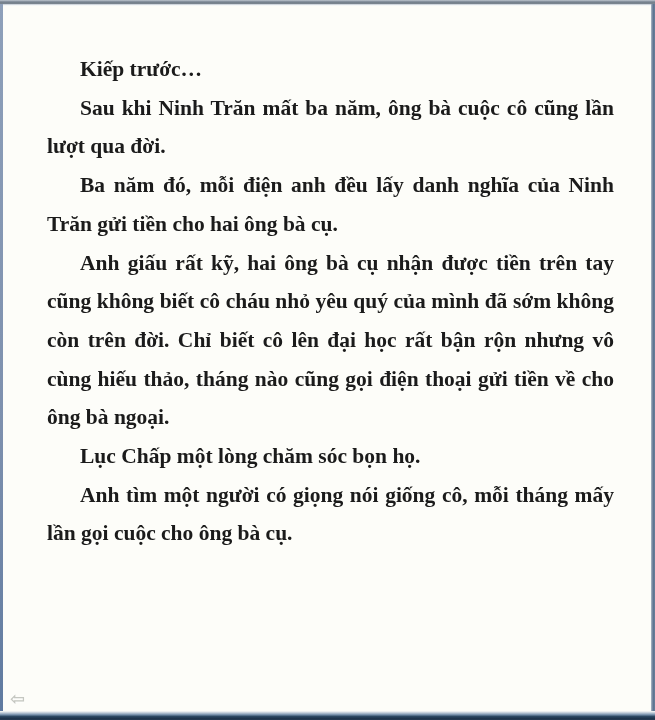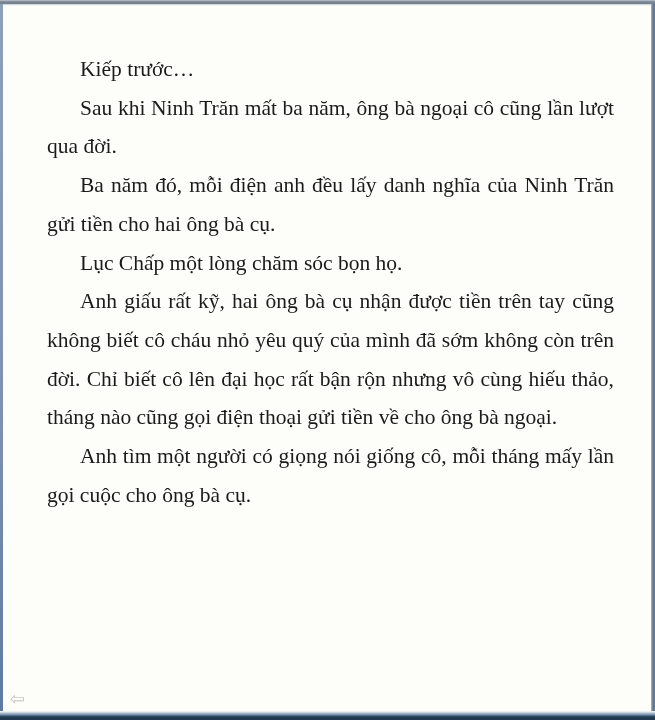--- a/index.html
+++ b/index.html
@@ -9,20 +9,21 @@
     height: 720px;
     overflow: hidden;
     background: #fdfdf9;
     font-family: "Liberation Serif", "DejaVu Serif", serif;
   }
   .reader-window {
     position: relative;
     width: 655px;
     height: 720px;
     background: #fdfdf9;
+    font-weight: bold;
   }
   
   .top-edge {
     position: absolute;
     top: 0; left: 0; right: 0;
     height: 6px;
     background: linear-gradient(180deg, #c3cbd3 0%, #8c97a4 20%, #68747f 55%, #e9eef4 80%, #fdfdf9 100%);
   }
   .left-edge {
     position: absolute;
@@ -76,24 +77,24 @@
 <body>
 
 <div class="reader-window">
 
   <div class="top-edge"></div>
   <div class="left-edge"></div>
   <div class="right-edge"></div>
 
   <div class="story-text">
     <p>Kiếp trước…</p>
-    <p>Sau khi Ninh Trăn mất ba năm, ông bà ngoại cô cũng lần lượt qua đời.</p>
+    <p>Sau khi Ninh Trăn mất ba năm, ông bà cuộc cô cũng lần lượt qua đời.</p>
     <p>Ba năm đó, mỗi điện anh đều lấy danh nghĩa của Ninh Trăn gửi tiền cho hai ông bà cụ.</p>
+    <p>Anh giấu rất kỹ, hai ông bà cụ nhận được tiền trên tay cũng không biết cô cháu nhỏ yêu quý của mình đã sớm không còn trên đời. Chỉ biết cô lên đại học rất bận rộn nhưng vô cùng hiếu thảo, tháng nào cũng gọi điện thoại gửi tiền về cho ông bà ngoại.</p>
     <p>Lục Chấp một lòng chăm sóc bọn họ.</p>
-    <p>Anh giấu rất kỹ, hai ông bà cụ nhận được tiền trên tay cũng không biết cô cháu nhỏ yêu quý của mình đã sớm không còn trên đời. Chỉ biết cô lên đại học rất bận rộn nhưng vô cùng hiếu thảo, tháng nào cũng gọi điện thoại gửi tiền về cho ông bà ngoại.</p>
     <p>Anh tìm một người có giọng nói giống cô, mỗi tháng mấy lần gọi cuộc cho ông bà cụ.</p>
   </div>
 
   <div class="back-icon">⇦</div>
 
   <div class="bottom-edge"></div>
 
 </div>
 
 </body></html>

